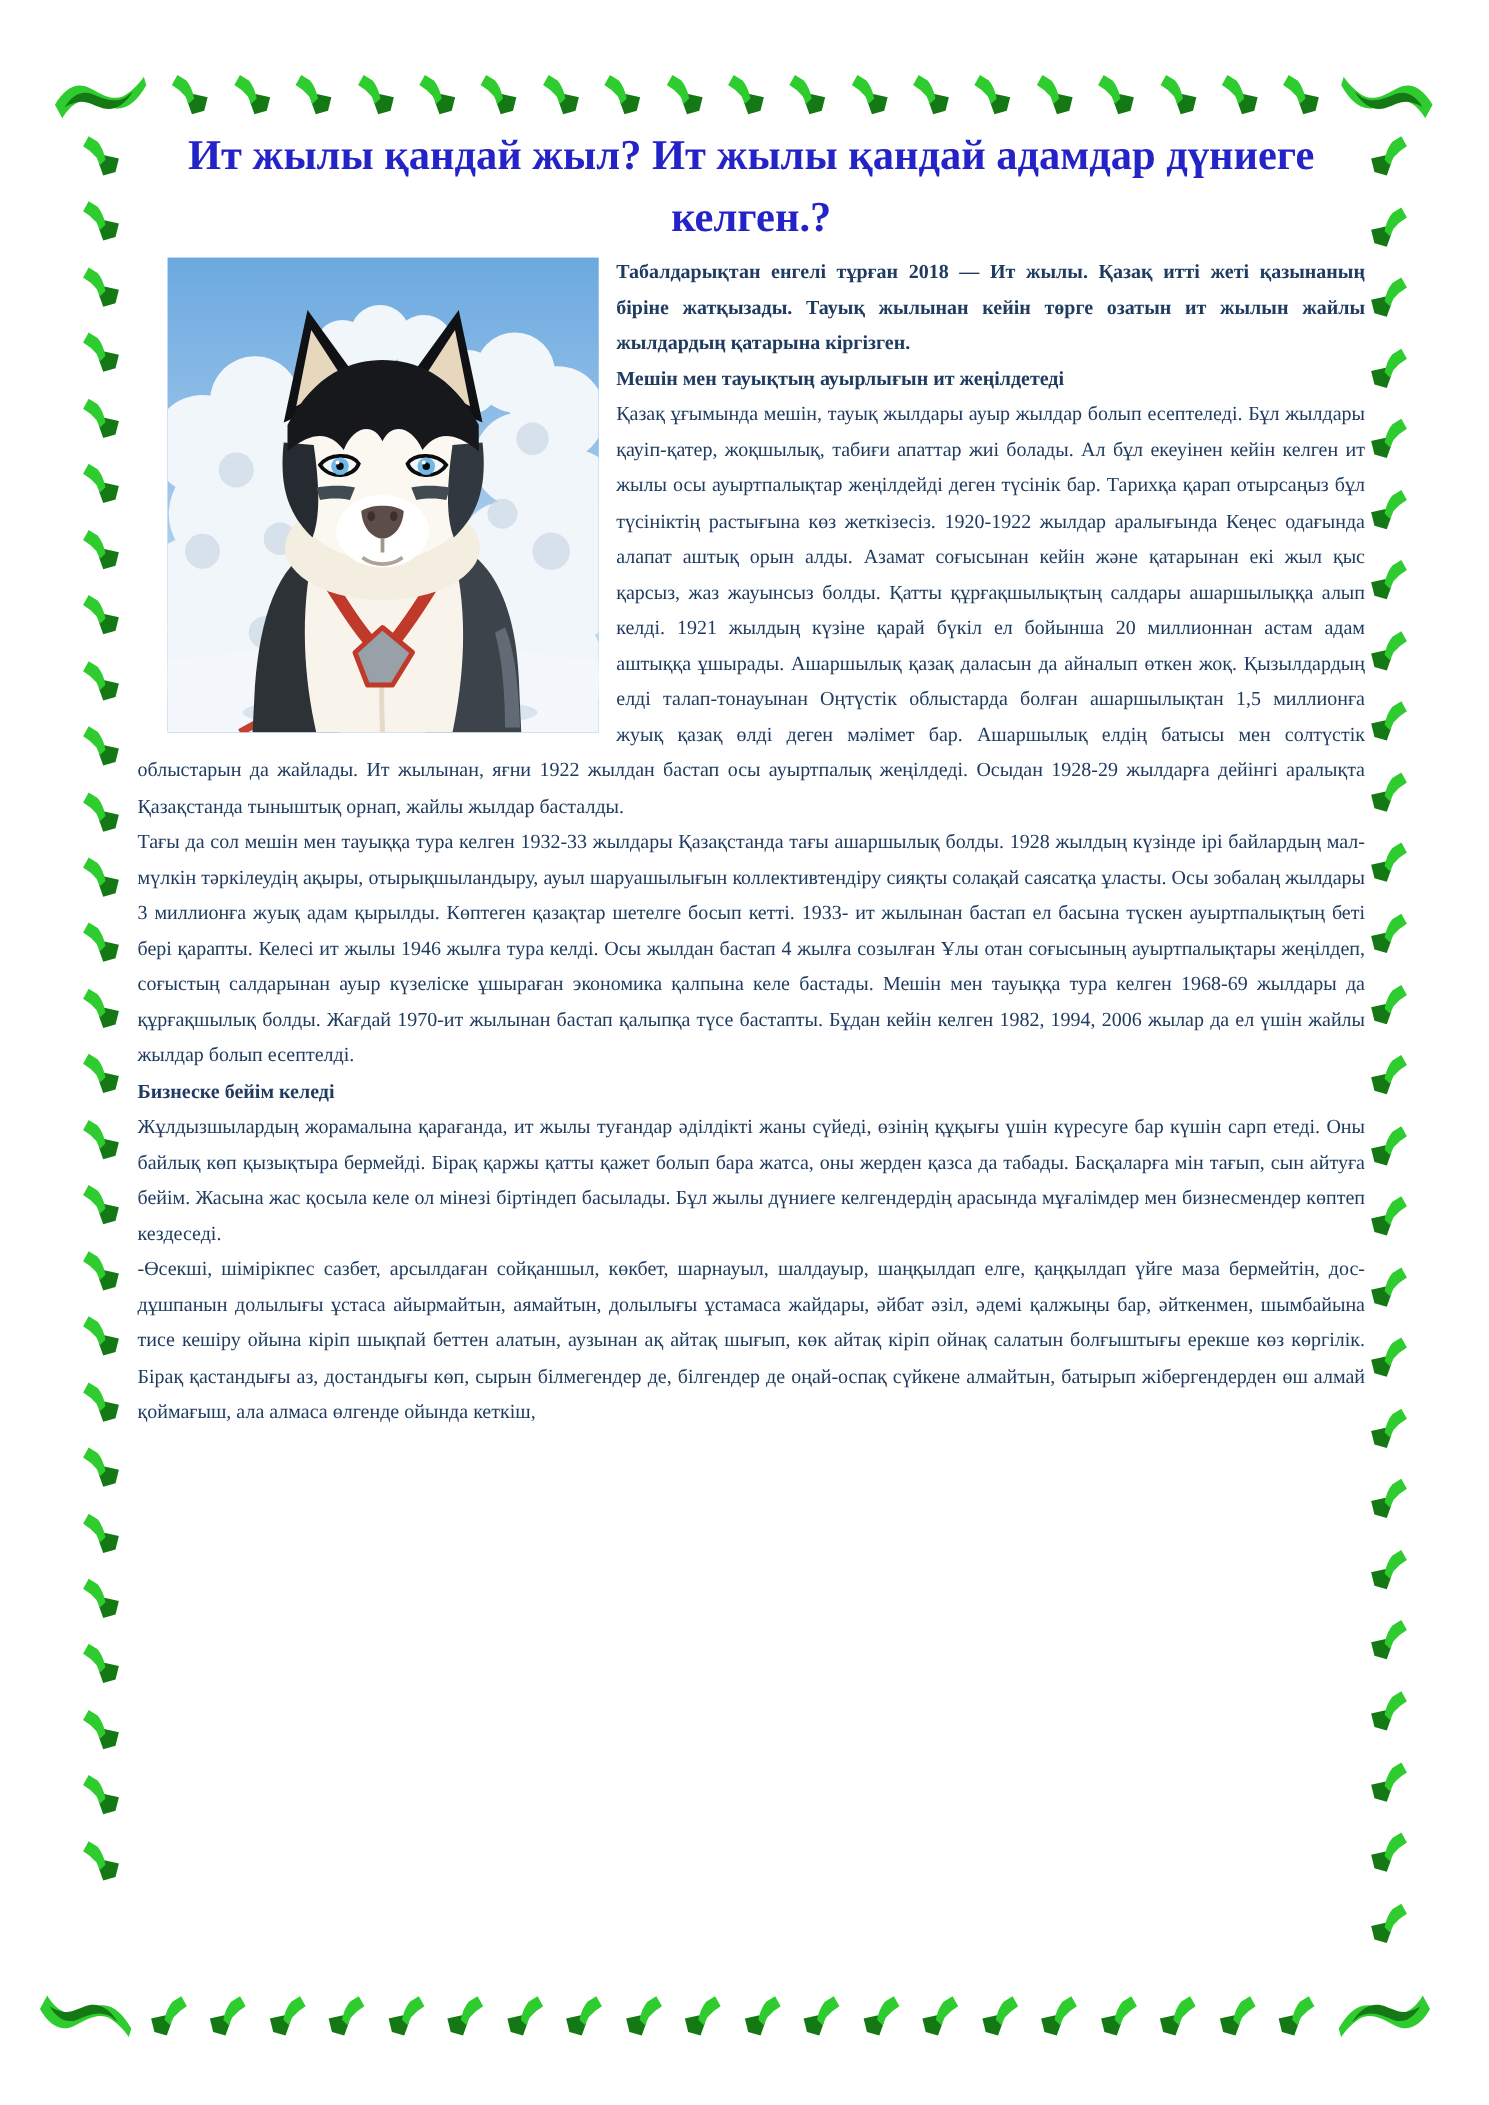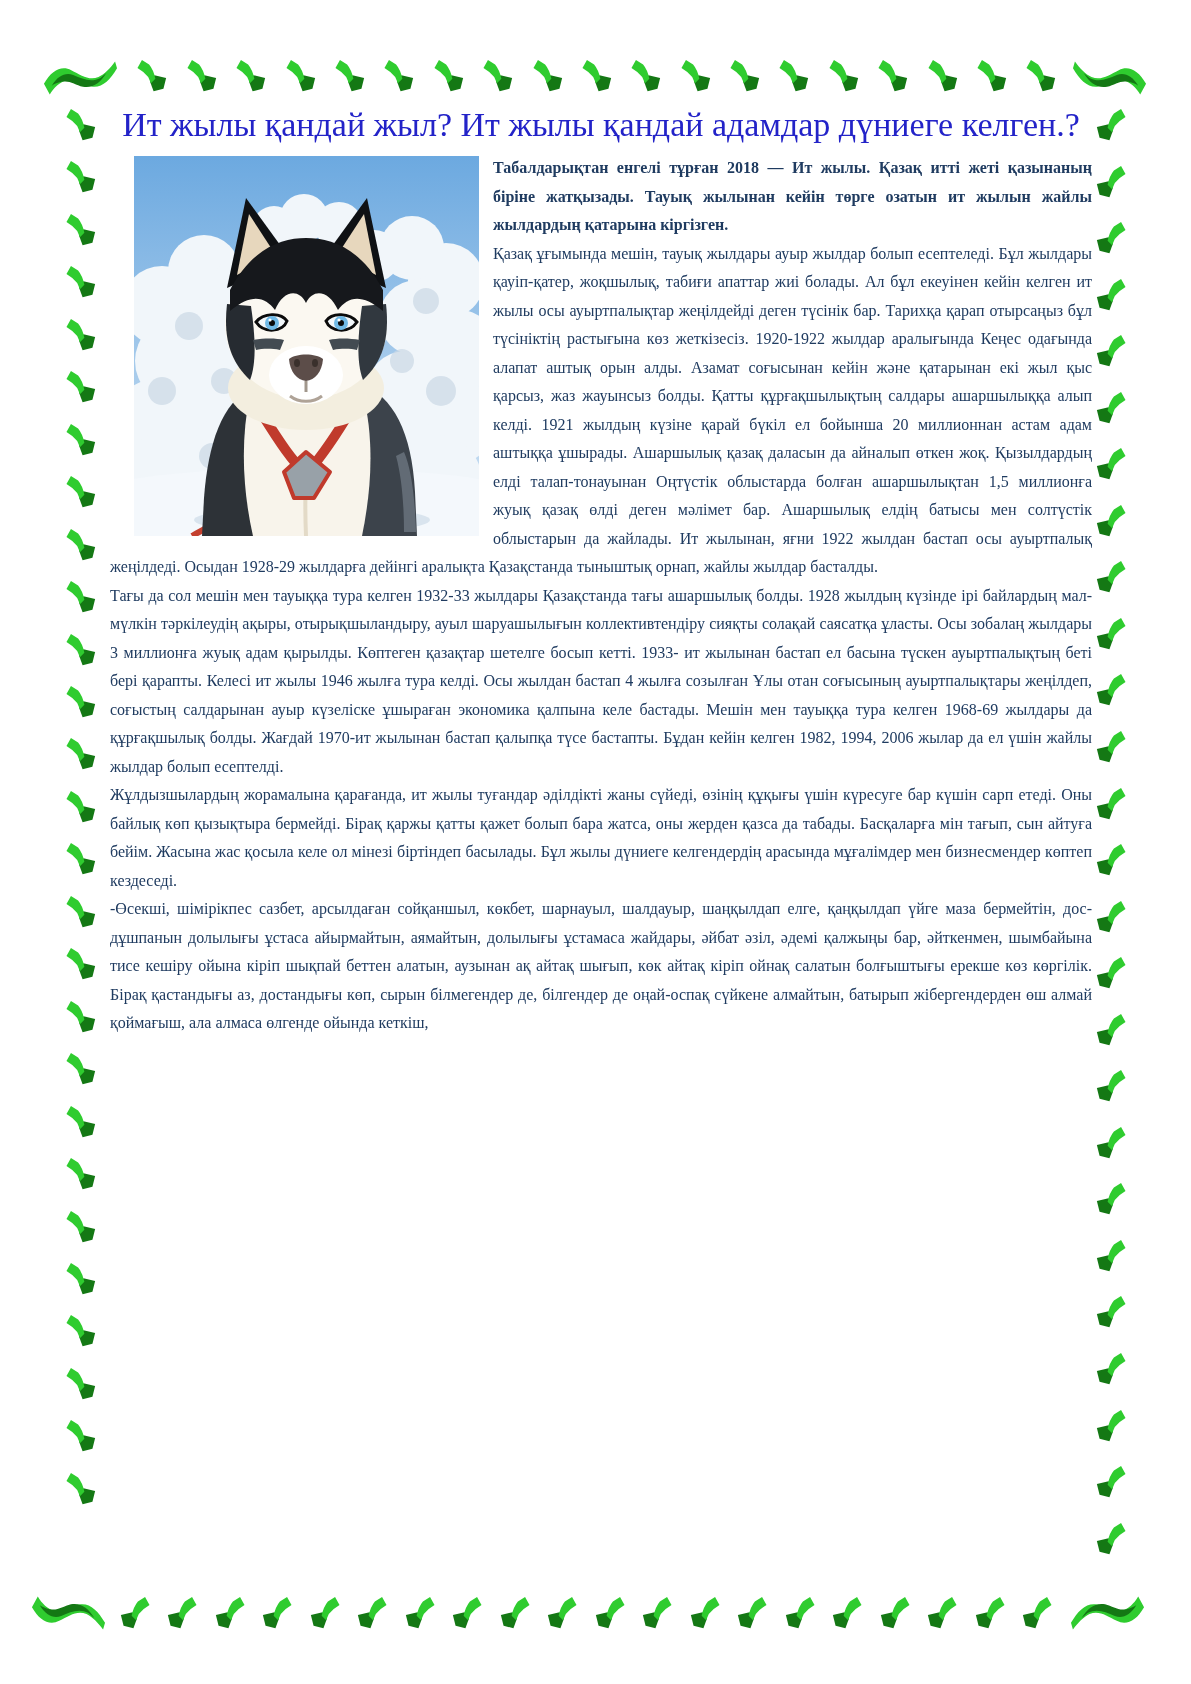--- a/index.html
+++ b/index.html
@@ -16,21 +16,21 @@
   .edge-left{left:58px;top:108px;width:42px;height:1400px;flex-direction:column;}
   .edge-right{left:1092px;top:108px;width:42px;height:1450px;flex-direction:column;}
   .orn{display:block;}
   .flip-x{transform:scaleX(-1);}
   .flip-y{transform:scaleY(-1);}
   .flip-xy{transform:scale(-1,-1);}
 
   
   .content{position:absolute;left:110px;top:100px;width:982px;}
   h1.doc-title{
-    margin:0 0 4px 0;font-size:34px;line-height:50px;font-weight:normal;
+    margin:0 0 4px 0;font-size:34px;line-height:50px;font-weight:bold;
     color:var(--title-blue,#2323C8);text-align:center;
   }
   .photo{
     float:left;width:345px;height:380px;margin:2px 14px 6px 24px;
     overflow:hidden;background:#9cc2e8;
   }
   .photo svg{display:block;}
   .body-text p{
     margin:0;text-align:justify;font-size:16px;line-height:28.5px;
     color:var(--body-navy,#1F3B60);
@@ -449,19 +449,21 @@
             <path d="M155 203 C162 197 182 197 189 203 C188 216 181 224 172 225 C163 224 156 216 155 203 Z" fill="#5C4D49"></path>
             <ellipse cx="163" cy="207" rx="3" ry="4" fill="#3A302C"></ellipse>
               <ellipse cx="181" cy="207" rx="3" ry="4" fill="#3A302C"></ellipse>
             <path d="M172 225 L172 236" stroke="#A1978C" stroke-width="3"></path>
             <path d="M156 240 C165 247 179 247 188 240" stroke="#AFA397" stroke-width="3" fill="none"></path>
           </g>
         </svg>
       </div>
 
       <p class="b">Табалдарықтан енгелі тұрған 2018 — Ит жылы. Қазақ итті жеті қазынаның біріне жатқызады. Тауық жылынан кейін төрге озатын ит жылын жайлы жылдардың қатарына кіргізген.</p>
+      <p class="b">Мешін мен тауықтың ауырлығын ит жеңілдетеді</p>
       <p>Қазақ ұғымында мешін, тауық жылдары ауыр жылдар болып есептеледі. Бұл жылдары қауіп-қатер, жоқшылық, табиғи апаттар жиі болады. Ал бұл екеуінен кейін келген ит жылы осы ауыртпалықтар жеңілдейді деген түсінік бар. Тарихқа қарап отырсаңыз бұл түсініктің растығына көз жеткізесіз. 1920-1922 жылдар аралығында Кеңес одағында алапат аштық орын алды. Азамат соғысынан кейін және қатарынан екі жыл қыс қарсыз, жаз жауынсыз болды. Қатты құрғақшылықтың салдары ашаршылыққа алып келді.  1921 жылдың күзіне қарай бүкіл ел бойынша 20 миллионнан астам адам аштыққа ұшырады. Ашаршылық қазақ даласын да айналып өткен жоқ. Қызылдардың елді талап-тонауынан Оңтүстік облыстарда болған ашаршылықтан 1,5 миллионға жуық қазақ өлді деген мәлімет бар. Ашаршылық елдің батысы мен солтүстік облыстарын да жайлады. Ит жылынан, яғни 1922 жылдан бастап осы ауыртпалық жеңілдеді. Осыдан 1928-29 жылдарға дейінгі аралықта Қазақстанда тыныштық орнап, жайлы жылдар басталды.</p>
       <p>Тағы да сол мешін мен тауыққа тура келген 1932-33 жылдары Қазақстанда тағы ашаршылық болды. 1928 жылдың күзінде ірі байлардың мал-мүлкін тәркілеудің ақыры, отырықшыландыру, ауыл шаруашылығын коллективтендіру сияқты солақай саясатқа ұласты. Осы зобалаң жылдары 3 миллионға жуық адам қырылды. Көптеген қазақтар шетелге босып кетті. 1933- ит жылынан бастап ел басына түскен ауыртпалықтың беті бері қарапты. Келесі ит жылы 1946 жылға тура келді. Осы жылдан бастап 4 жылға созылған Ұлы отан соғысының ауыртпалықтары жеңілдеп, соғыстың салдарынан ауыр күзеліске ұшыраған экономика қалпына келе бастады. Мешін мен тауыққа тура келген 1968-69 жылдары да құрғақшылық болды.  Жағдай 1970-ит жылынан бастап қалыпқа түсе бастапты. Бұдан кейін келген 1982, 1994, 2006 жылар да ел үшін жайлы жылдар болып есептелді.</p>
+      <p class="b">Бизнеске бейім келеді</p>
       <p>Жұлдызшылардың жорамалына қарағанда, ит жылы туғандар әділдікті жаны сүйеді, өзінің құқығы үшін күресуге бар күшін сарп етеді. Оны байлық көп қызықтыра бермейді. Бірақ қаржы қатты қажет болып бара жатса, оны жерден қазса да табады. Басқаларға мін тағып, сын айтуға бейім. Жасына жас қосыла келе ол мінезі біртіндеп басылады. Бұл жылы дүниеге келгендердің арасында мұғалімдер мен бизнесмендер көптеп кездеседі.</p>
       <p>-Өсекші, шімірікпес сазбет, арсылдаған сойқаншыл, көкбет, шарнауыл, шалдауыр, шаңқылдап елге, қаңқылдап үйге маза бермейтін, дос-дұшпанын долылығы ұстаса айырмайтын, аямайтын, долылығы ұстамаса жайдары, әйбат әзіл, әдемі қалжыңы бар, әйткенмен, шымбайына тисе кешіру ойына кіріп шықпай беттен алатын, аузынан ақ айтақ шығып, көк айтақ кіріп ойнақ салатын болғыштығы ерекше көз көргілік. Бірақ қастандығы аз, достандығы көп, сырын білмегендер де, білгендер де оңай-оспақ сүйкене алмайтын, батырып жібергендерден өш алмай қоймағыш, ала алмаса өлгенде ойында кеткіш,</p>
     </div>
   </div>
 </div>
 
 </body></html>

